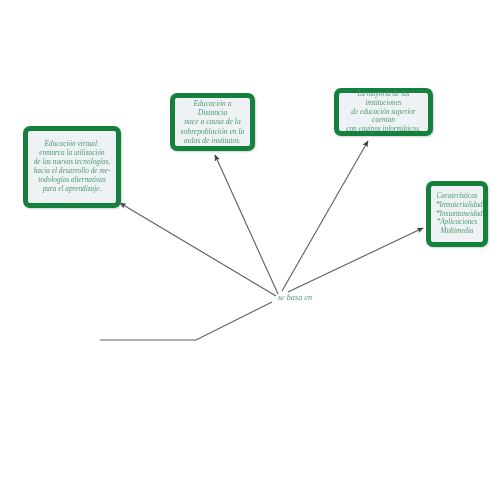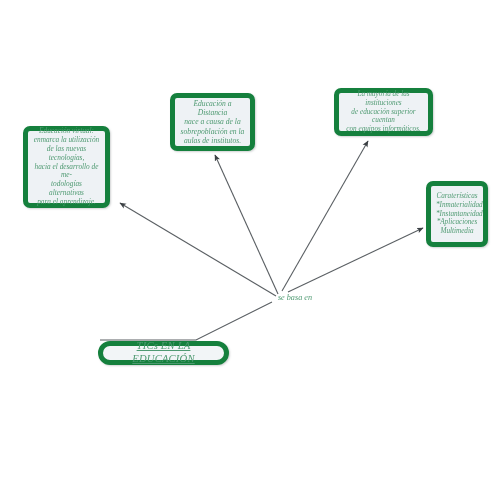--- a/index.html
+++ b/index.html
@@ -40,21 +40,21 @@
     padding: 4px 5px;
   }
   .node span {
     display: block;
     width: 100%;
     white-space: pre-line;
   }
   #node-virtual {
     left: 23px;
     top: 126px;
-    width: 87px;
+    width: 98px;
     height: 82px;
     font-size: 7.3px;
   }
   #node-distancia {
     left: 170px;
     top: 93px;
     width: 85px;
     height: 58px;
     font-size: 7.6px;
   }
@@ -144,19 +144,16 @@
   </div>
 
   <div class="node" id="node-caracteristicas">
     <span>Caraterísticas
 *Inmaterialidad
 *Instantaneidad
 *Aplicaciones
 Multimedia</span>
   </div>
 
-  <div class="node" id="node-title">
-    <span>TICs EN LA EDUCACIÓN</span>
-  </div>
 
   <div id="hub-label">se basa en</div>
 
 </div>
 
 </body></html>

